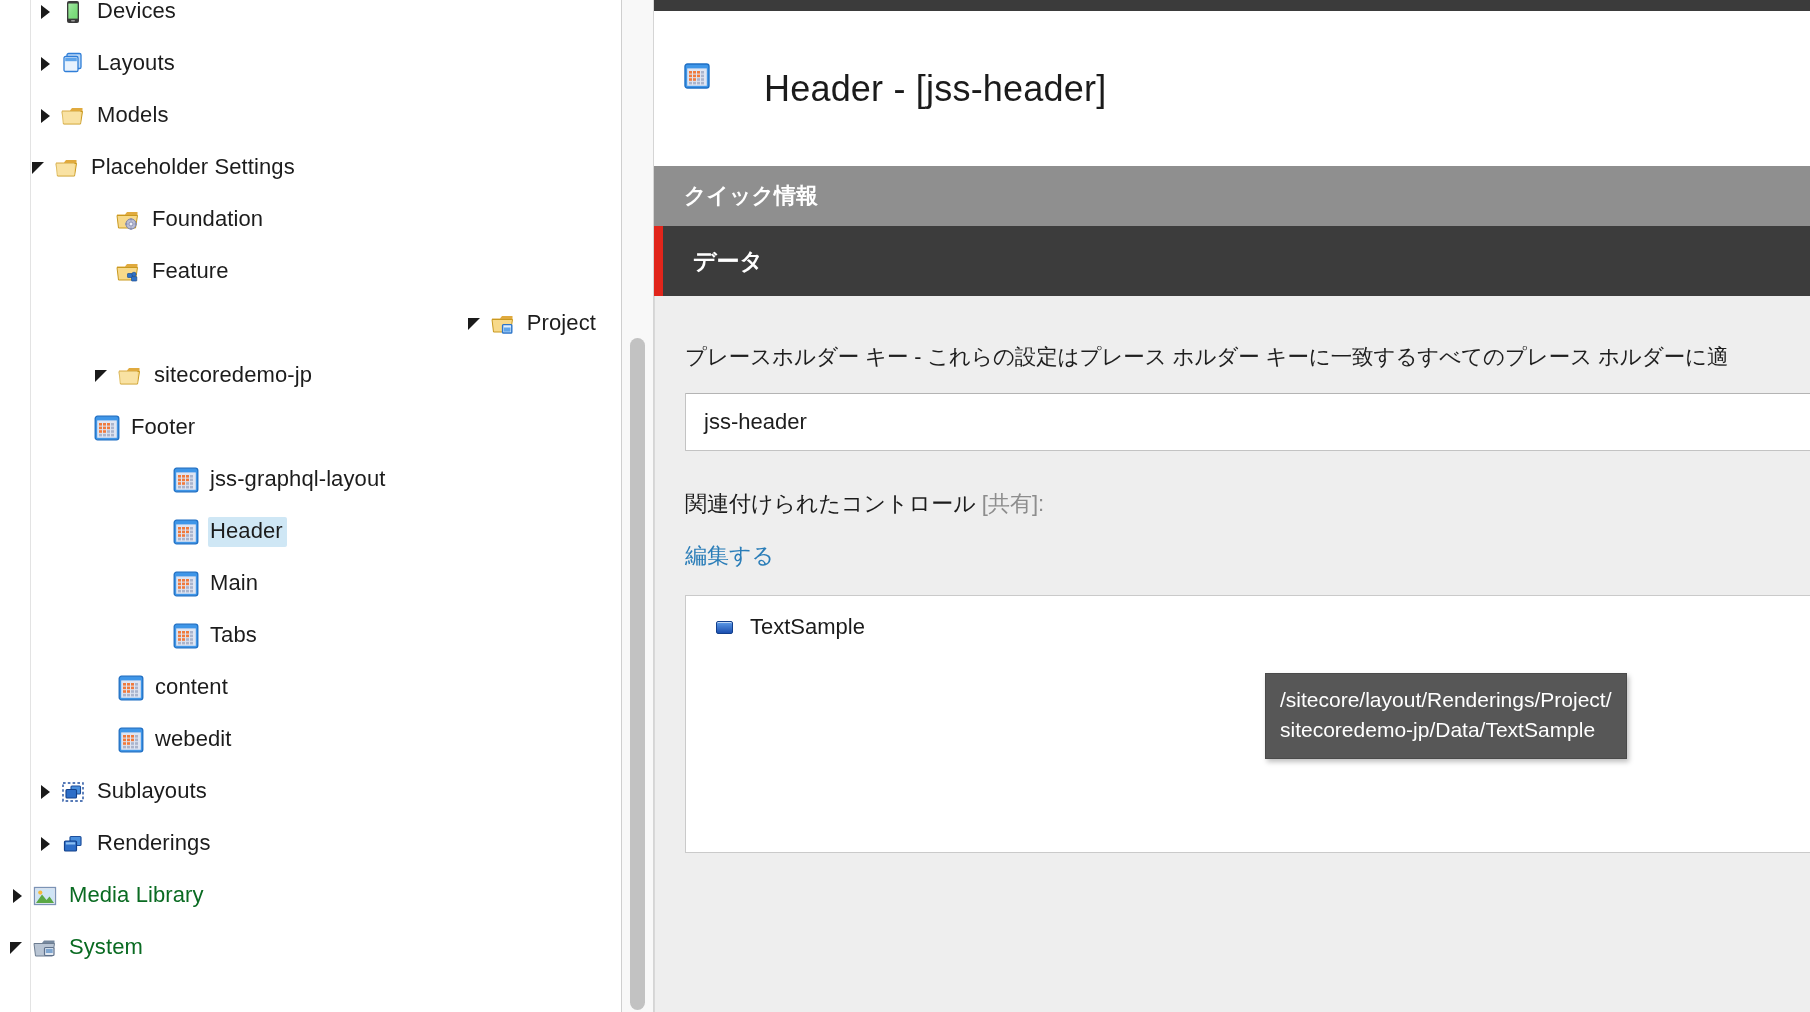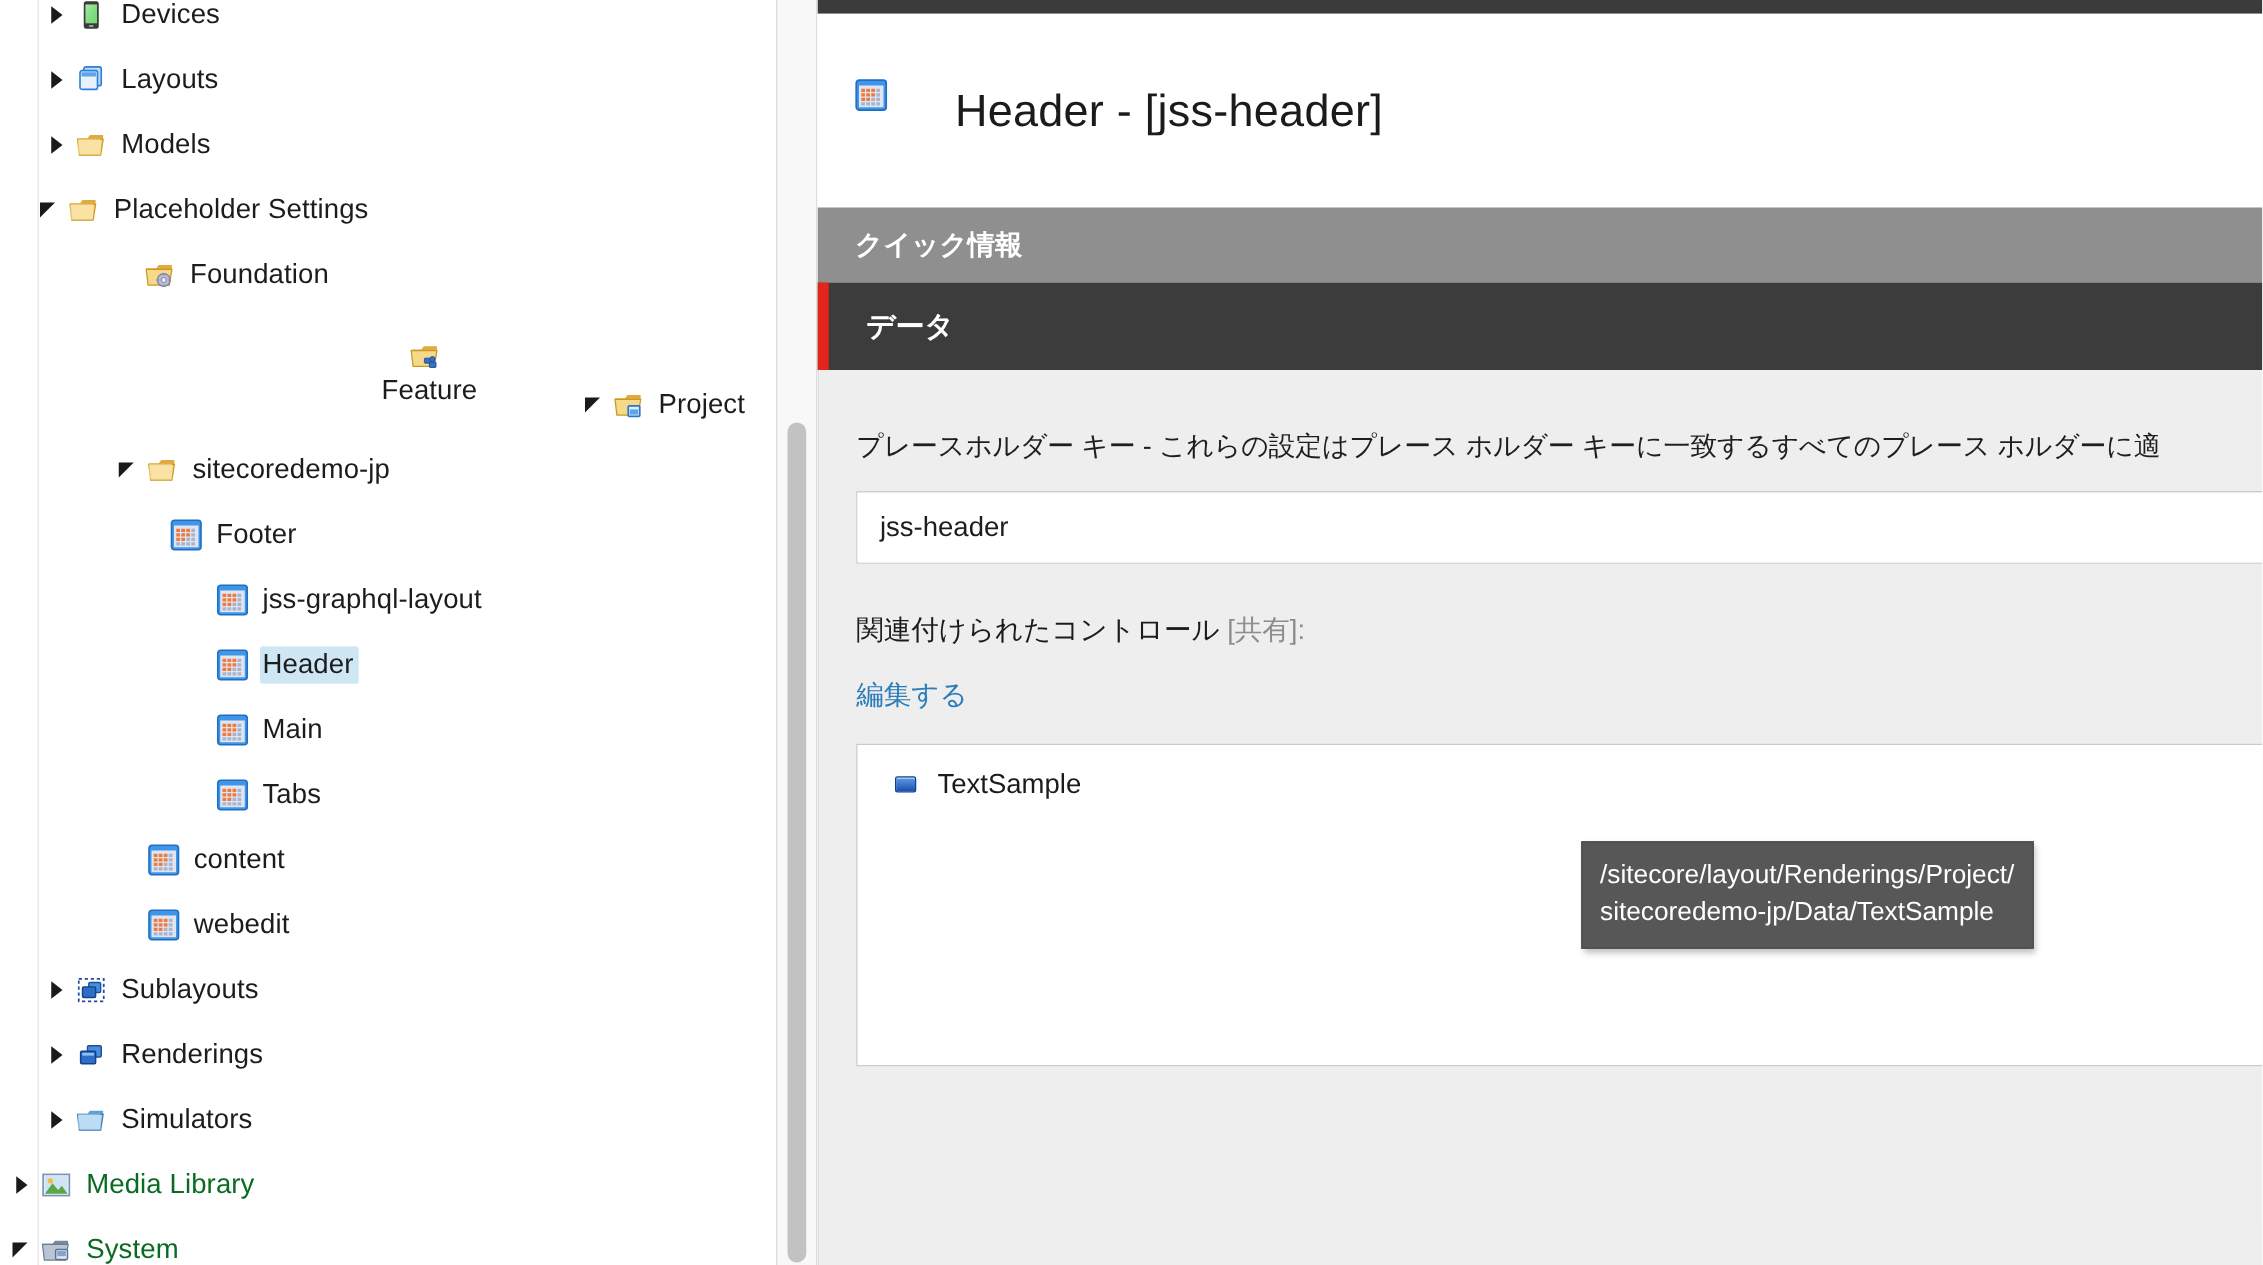--- a/index.html
+++ b/index.html
@@ -320,21 +320,21 @@
         <g fill="#8a8fb0">
                 <rect x="15.1" y="11.3" width="1.8" height="2"></rect>
                 <rect x="15.1" y="20.7" width="1.8" height="2"></rect>
         <rect x="10.3" y="16.1" width="2" height="1.8"></rect>
                 <rect x="19.7" y="16.1" width="2" height="1.8"></rect>
               </g>
             </svg>
           </span>
           <span class="node-label">Foundation</span>
         </div>
-        <div class="tree-row" style="padding-left: 89px; flex-direction: column;">
+        <div class="tree-row" style="padding-left: 89px;">
           <span class="expander none"></span>
           <span class="node-icon ico">
             <svg width="26" height="26" viewBox="0 0 26 26" xmlns="http://www.w3.org/2000/svg">
         <path d="M2 7.5 L10 7.5 L12 5 L22.5 5 L22.5 9 L2 9 Z" fill="#e0aa3e"></path>
         <path d="M2 8.5 L22.5 8.5 L20.5 21 L3.5 21 Z" fill="#f7d98a" stroke="#c9991f" stroke-width="1"></path>
         <g fill="#2f72c8" stroke="#1c4d91" stroke-width=".7">
           <rect x="12.5" y="14.5" width="5" height="4" rx=".6"></rect>
           <rect x="16.5" y="17.6" width="5.3" height="4.4" rx=".6"></rect>
           <circle cx="19" cy="15.3" r="2.1"></circle>
               </g>
@@ -358,21 +358,21 @@
           <span class="expander expanded"></span>
           <span class="node-icon ico">
             <svg width="26" height="26" viewBox="0 0 26 26" xmlns="http://www.w3.org/2000/svg">
         <path d="M2 7.5 L10 7.5 L12 5 L22.5 5 L22.5 9 L2 9 Z" fill="#e0aa3e"></path>
         <path d="M2 8.5 L22.5 8.5 L20.5 21 L3.5 21 Z" fill="#f7d98a" stroke="#c9991f" stroke-width="1"></path>
         <path d="M2.2 8 L20.5 8 L20.5 20.6 L2.2 20.6 Z" fill="#fbe9b8" opacity=".55"></path>
             </svg>
           </span>
           <span class="node-label">sitecoredemo-jp</span>
         </div>
-        <div class="tree-row" style="padding-left: 110px; align-items: center;">
+        <div class="tree-row" style="padding-left: 68px; align-items: center;">
           <span class="expander none"></span>
           <span class="node-icon ico">
             <svg width="26" height="26" viewBox="0 0 26 26" xmlns="http://www.w3.org/2000/svg">
         <rect x="1.2" y="1.2" width="23.6" height="23.6" rx="2.4" fill="#3f96e8" stroke="#1f6fc4" stroke-width="1.3"></rect>
         <rect x="3.2" y="5.4" width="19.6" height="17.4" fill="#dfe5f2"></rect>
         <g fill="#f07a3c">
           <rect x="5" y="8" width="3" height="2.6"></rect>
                 <rect x="9" y="8" width="3" height="2.6"></rect>
                 <rect x="13" y="8" width="3" height="2.6"></rect>
           <rect x="5" y="11.6" width="3" height="2.6"></rect>
@@ -589,31 +589,20 @@
         <div class="tree-row" style="padding-left: 34px;">
           <span class="expander collapsed"></span>
           <span class="node-icon ico">
             <svg width="26" height="26" viewBox="0 0 26 26" xmlns="http://www.w3.org/2000/svg">
         <rect x="10" y="5.5" width="11" height="9" rx="1" fill="#4a8fdd" stroke="#1d4f9c" stroke-width="1.2"></rect>
         <rect x="4.5" y="10" width="12" height="10" rx="1" fill="#2d6ec8" stroke="#12408a" stroke-width="1.2"></rect>
         <rect x="5.8" y="11.3" width="9.4" height="2.2" fill="#8dc0f2"></rect>
             </svg>
           </span>
           <span class="node-label">Renderings</span>
-        </div>
-        <div class="tree-row" style="padding-left: 34px;">
-          <span class="expander collapsed"></span>
-          <span class="node-icon ico">
-            <svg width="26" height="26" viewBox="0 0 26 26" xmlns="http://www.w3.org/2000/svg">
-        <path d="M2 8 L10 8 L12 5.5 L22.5 5.5 L22.5 9 L2 9 Z" fill="#5da2d8"></path>
-        <path d="M2 8.5 L22.5 8.5 L20.5 21 L3.5 21 Z" fill="#a9d2ef" stroke="#3a7cb5" stroke-width="1"></path>
-        <path d="M2.2 8 L20.5 8 L20.5 20.6 L2.2 20.6 Z" fill="#cfe7f8" opacity=".5"></path>
-            </svg>
-          </span>
-          <span class="node-label">Simulators</span>
         </div>
         <div class="tree-row" style="padding-left: 6px;">
           <span class="expander collapsed"></span>
           <span class="node-icon ico">
             <svg width="26" height="26" viewBox="0 0 26 26" xmlns="http://www.w3.org/2000/svg">
         <rect x="2.5" y="4.5" width="21" height="17" fill="#e9eef6" stroke="#7b93b5" stroke-width="1.3"></rect>
         <rect x="4" y="6" width="18" height="14" fill="#cfe4f5"></rect>
         <path d="M4 20 L10 11.5 L14.5 17 L17.5 13.5 L22 20 Z" fill="#5aa845"></path>
         <circle cx="8.3" cy="9.6" r="2.1" fill="#f5b93c"></circle>
             </svg>

